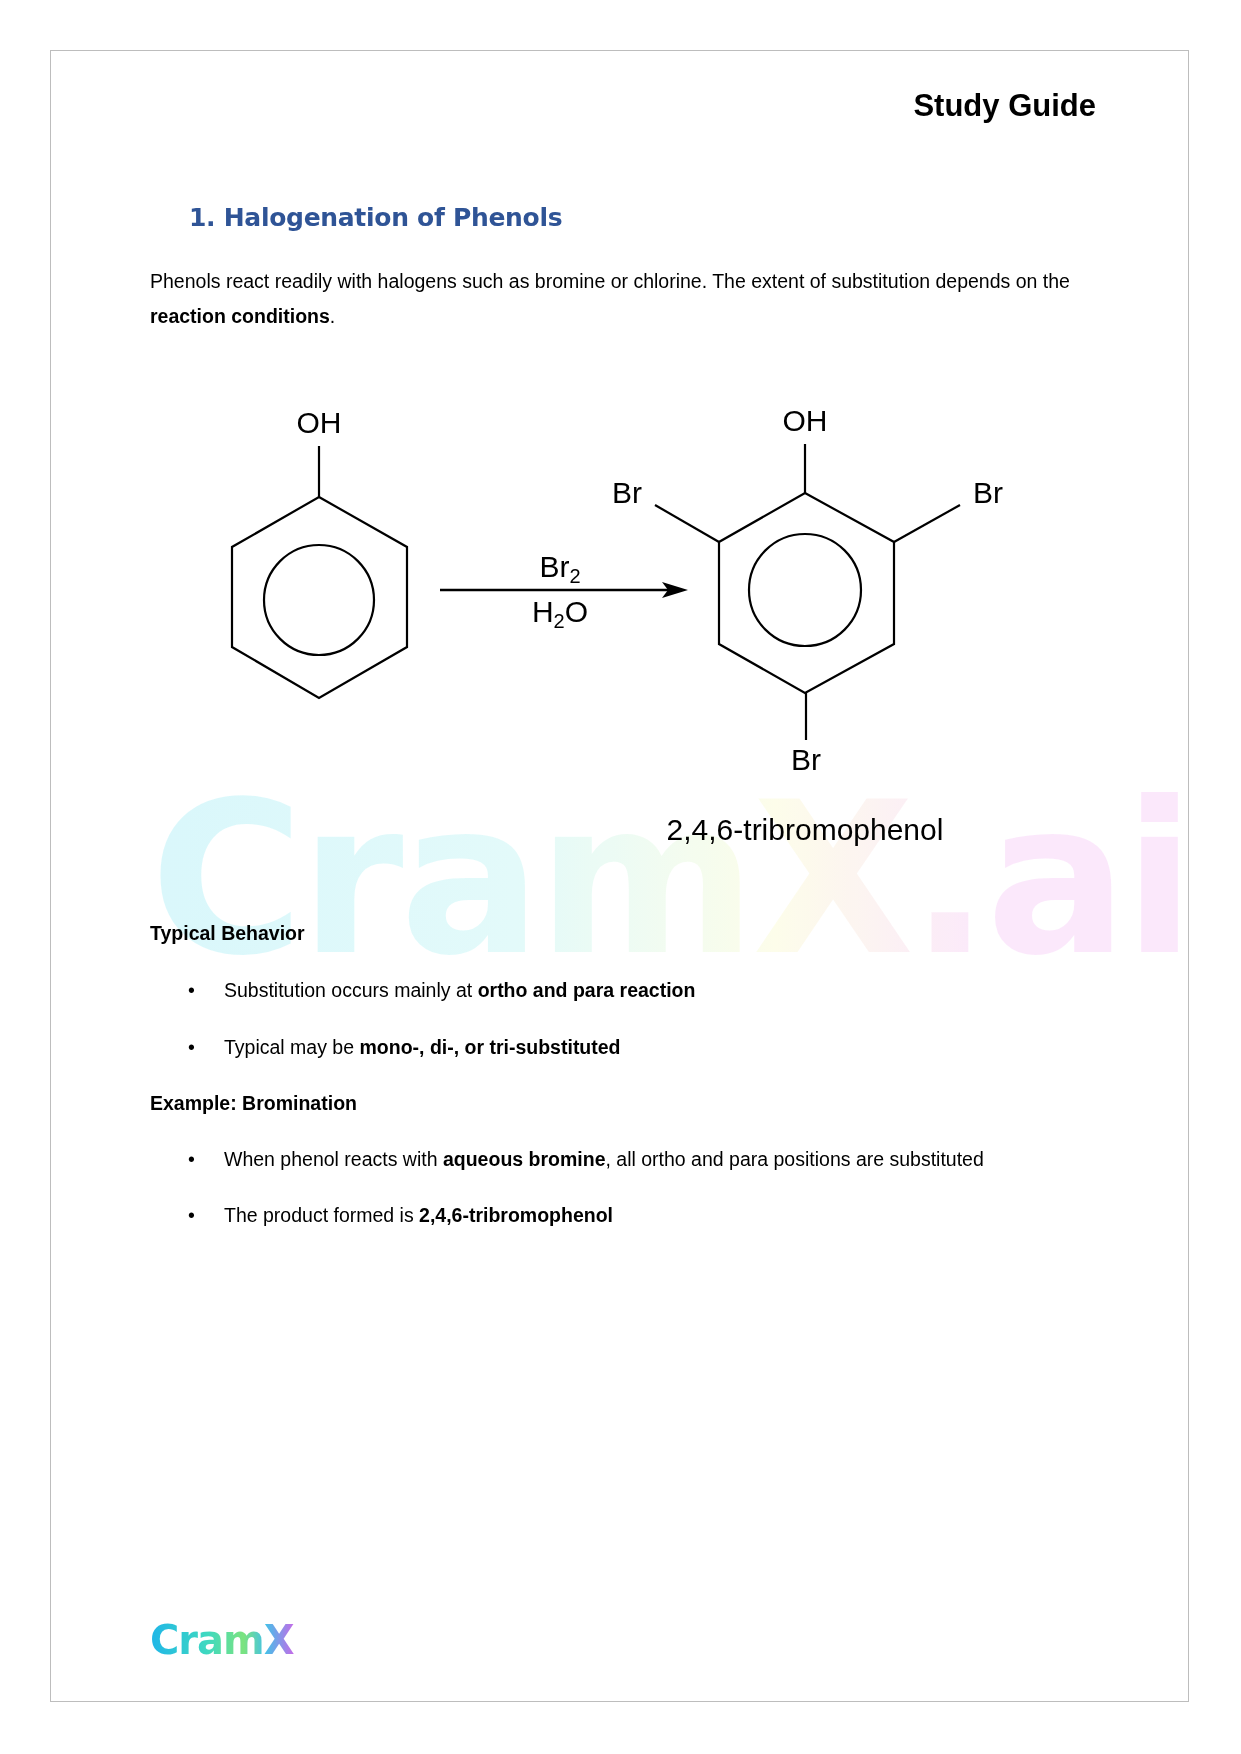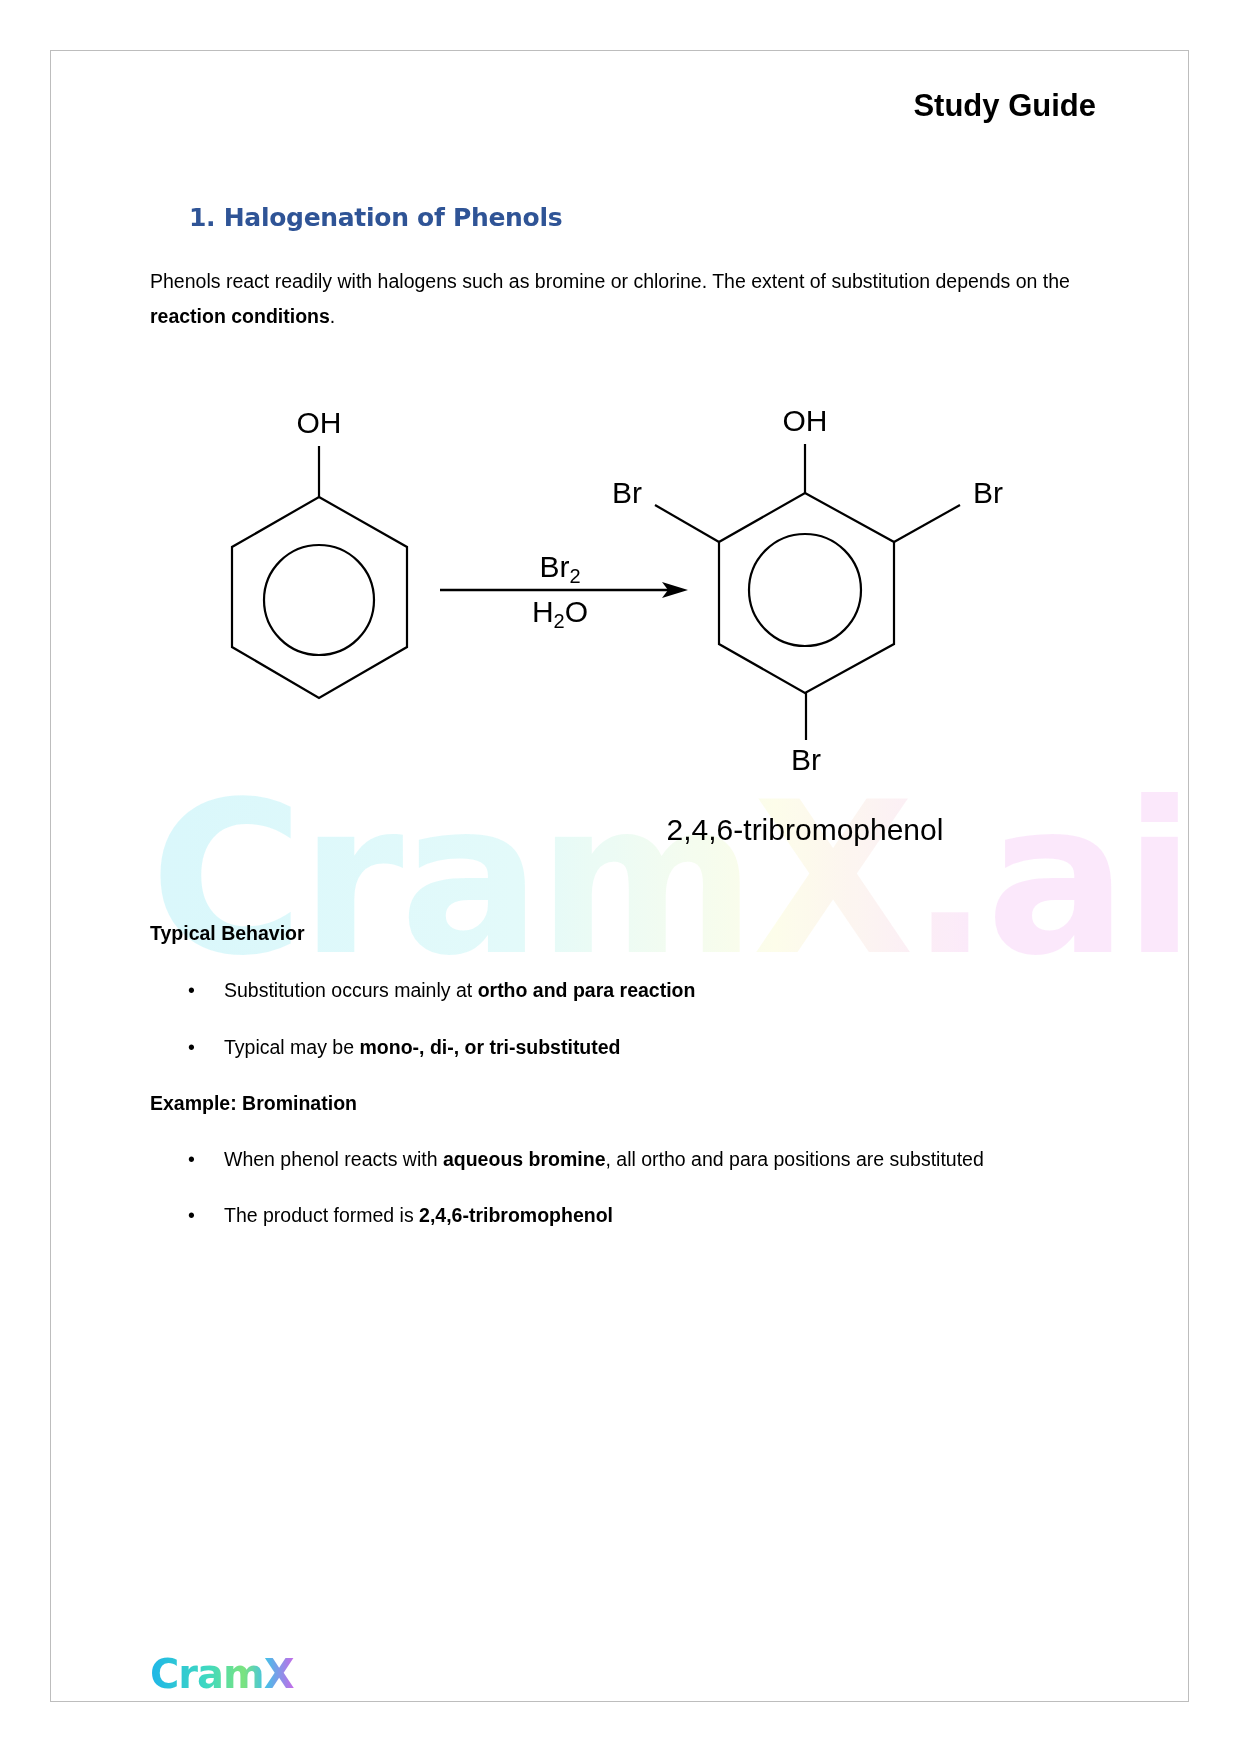--- a/index.html
+++ b/index.html
@@ -12,21 +12,21 @@
       background: linear-gradient(90deg, #d6f7fb 0%, #e0fafa 35%, #fdfde8 60%, #fbe6fb 80%, #fbe6fb 100%);
       -webkit-background-clip: text; background-clip: text; opacity: 0.9; white-space: nowrap; }
     svg.reaction { position: absolute; left: 0; top: 0; }
     .subheading { position: absolute; left: 150px; font-size: 19.5px; font-weight: bold; }
     .bullet { position: absolute; left: 188px; font-size: 19.5px; }
     .bullet .dot { position: absolute; left: 0; top: 0; }
     .bullet .txt { position: absolute; left: 36px; top: 0; white-space: nowrap; }
     b { font-weight: bold; text-align: right; }
     .footer-logo { position: absolute; left: 150px; top: 1617px; font-family: "DejaVu Sans", sans-serif; font-weight: bold; font-size: 40px; letter-spacing: -1px; color: transparent;
       background: linear-gradient(90deg, #1fb6e8 0%, #3fd9c0 40%, #7be37f 65%, #43c2e8 80%, #c66ae8 100%);
-      -webkit-background-clip: text; background-clip: text; margin-top: 34px; }
+      -webkit-background-clip: text; background-clip: text; }
   </style>
 </head>
 <body>
 
 <div class="page-border"></div>
 
 <div class="doc-title">Study Guide</div>
 
 <div class="section-heading">1. Halogenation of Phenols</div>
 

